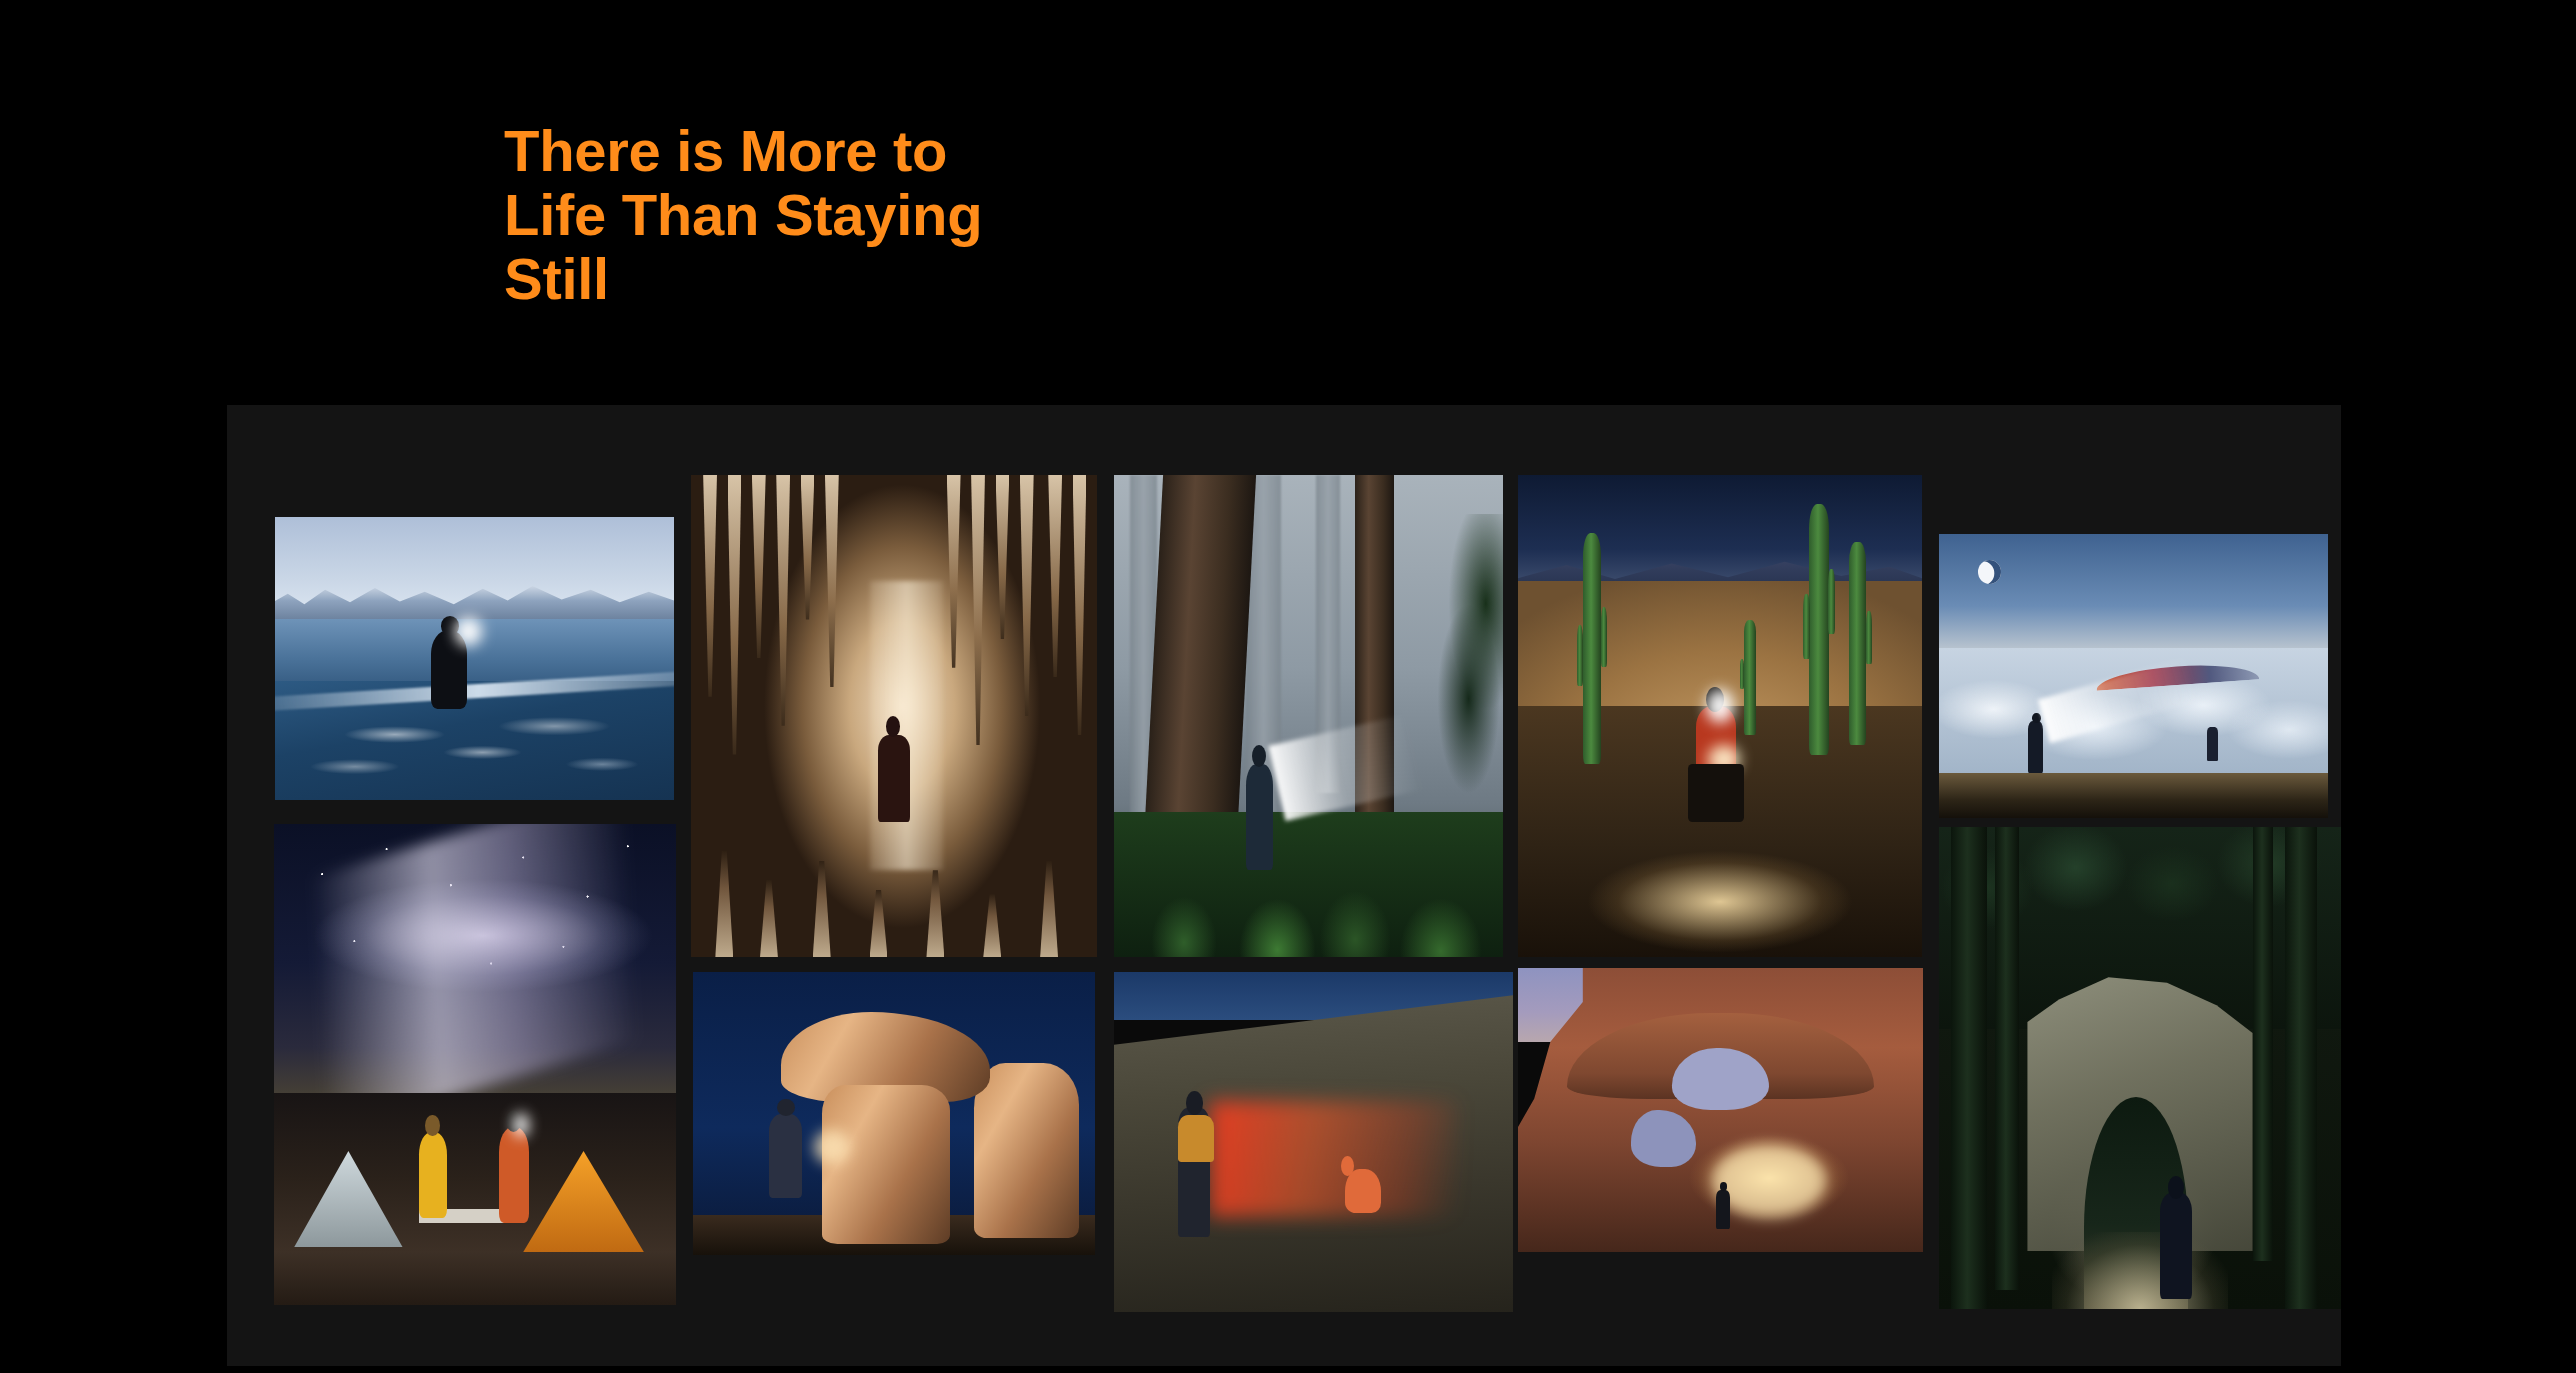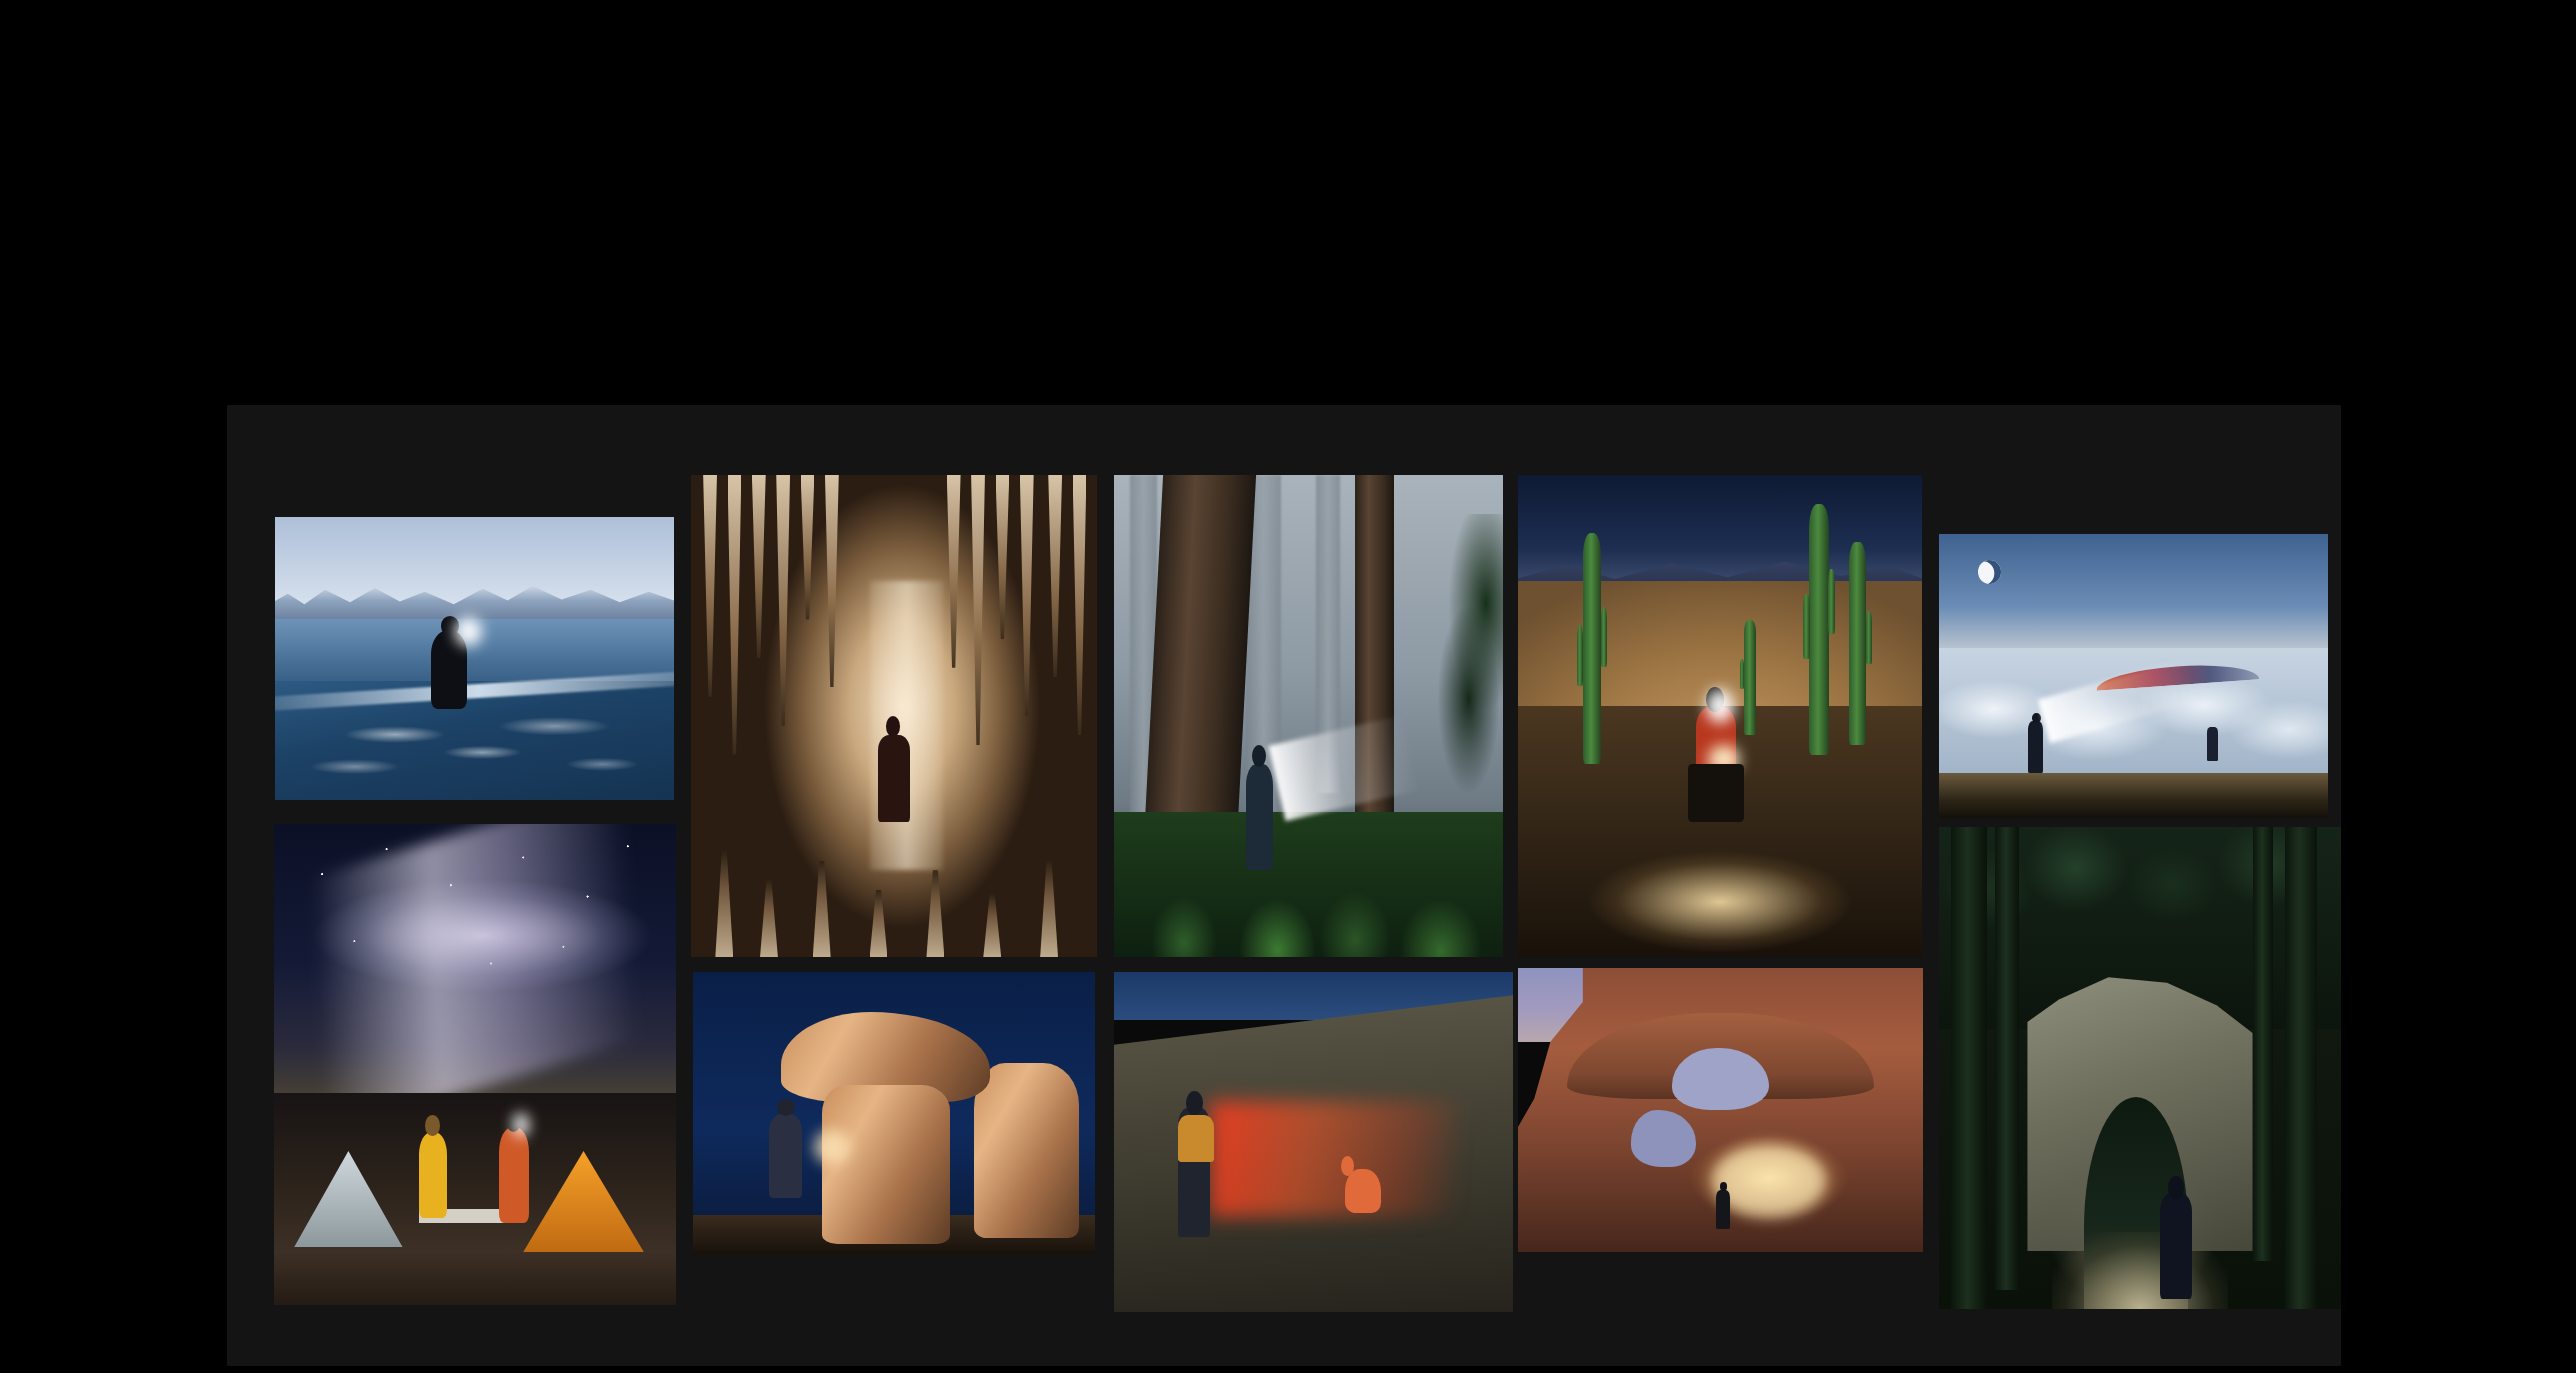--- a/index.html
+++ b/index.html
@@ -327,20 +327,23 @@
   }
   .t-ruins .treetrunk {
     background:linear-gradient(90deg,#0b150c,#1d301e 45%,#0a120a);
   }
 </style>
 </head>
 <body>
 
 <div id="page">
 
+  <h1 class="headline">There is More to
+Life Than Staying
+Still</h1>
 
   <section class="gallery-panel">
 
     <figure class="tile t-ice" style="left:48px; top:112px; width:399px; height:283px;">
       <div class="scene">
         <div class="lay sky"></div>
         <div class="lay mtn"></div>
         <div class="lay water"></div>
         <div class="lay ice"></div>
         <div class="lay crack"></div>

